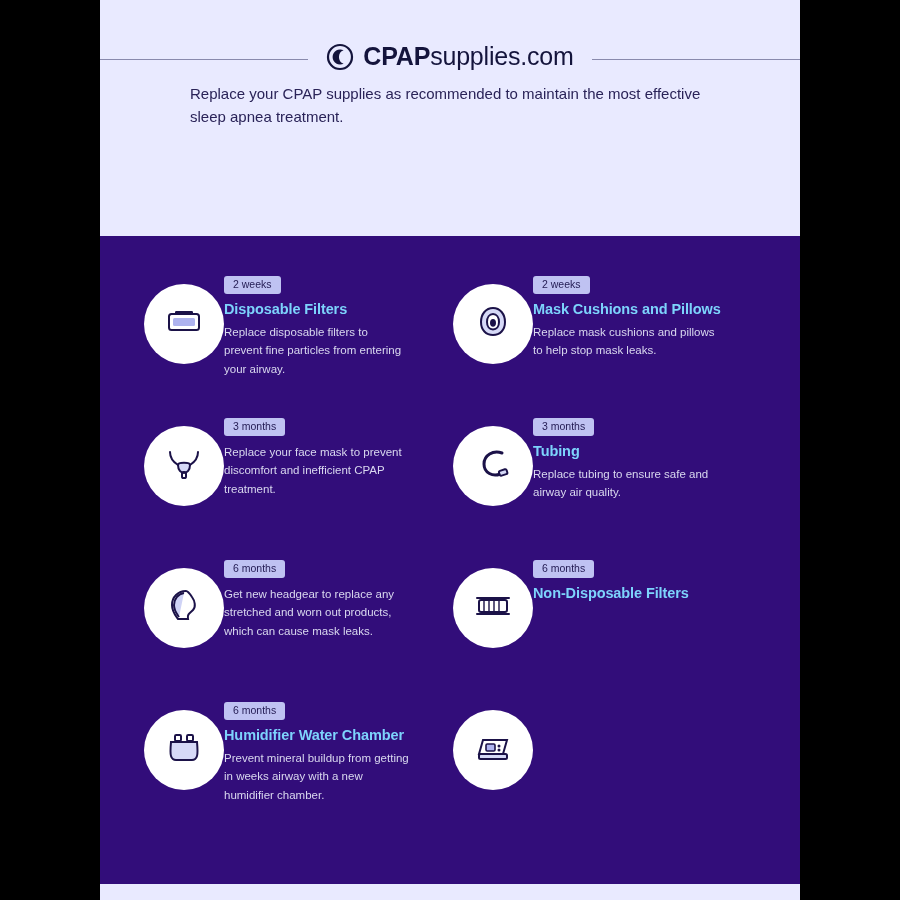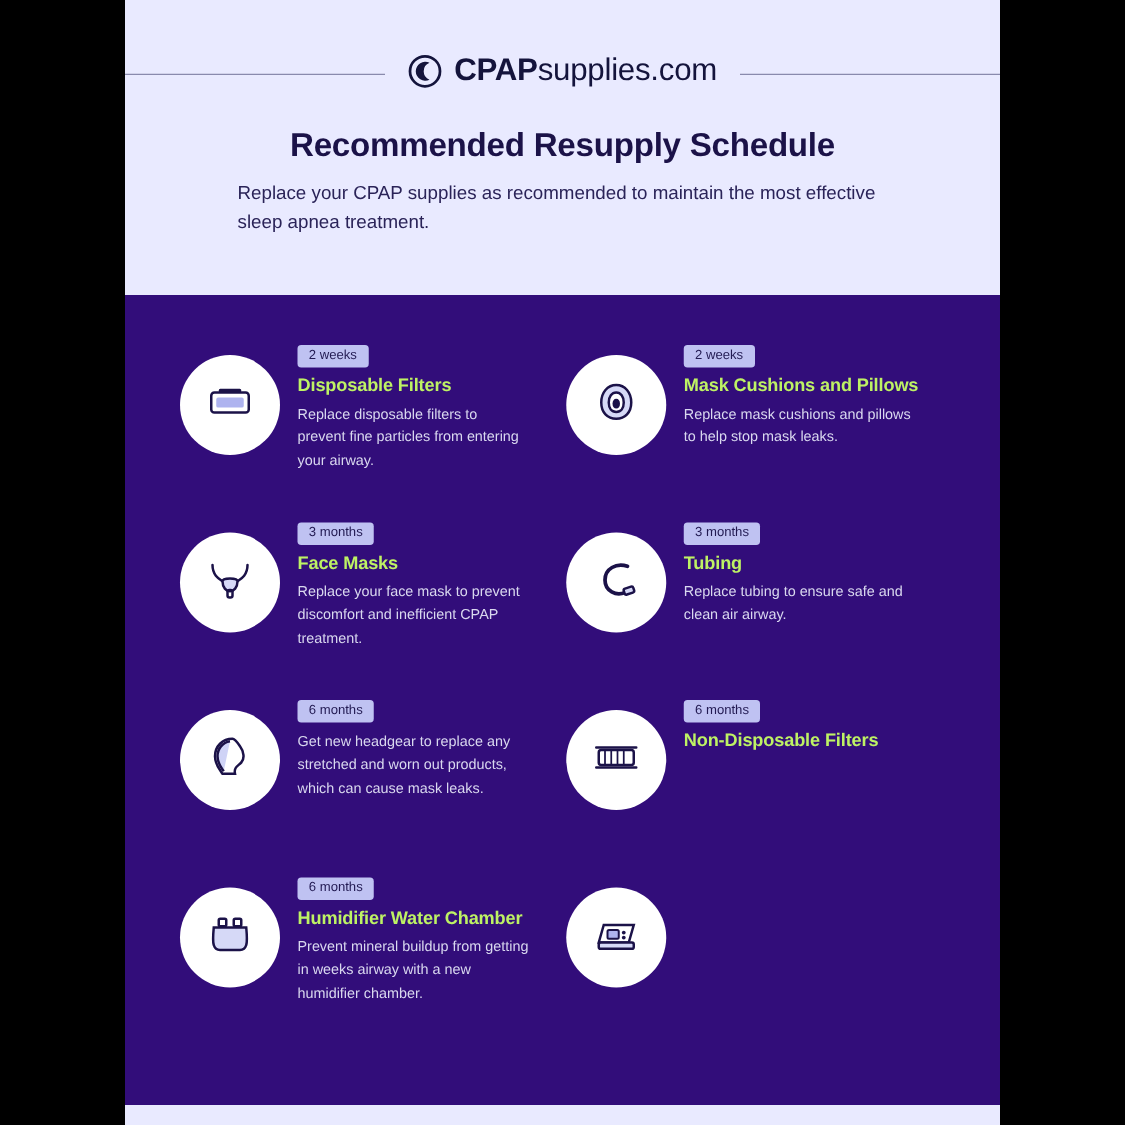--- a/index.html
+++ b/index.html
@@ -99,21 +99,21 @@
   .grid {
     display: grid;
     grid-template-columns: 1fr 1fr;
     grid-template-rows: repeat(4, 142px);
     padding: 0 44px 0 44px;
     column-gap: 6px;
   }
   .item {
     display: flex;
     align-items: flex-start;
-    gap: 14px;
+    gap: 0;
   }
   .circle {
     width: 80px;
     height: 80px;
     border-radius: 50%;
     background: #ffffff;
     flex: 0 0 80px;
     display: flex;
     align-items: center;
     justify-content: center;
@@ -128,21 +128,21 @@
     display: inline-block;
     background: #bfc2f2;
     color: #221a52;
     font-size: 10.5px;
     border-radius: 3px;
     padding: 3px 9px 4px 9px;
     margin-bottom: 7px;
     line-height: 1;
   }
   .item-title {
-    color: #bef264;
+    color: #7dd3fc;
     font-size: 14.5px;
     font-weight: bold;
     margin-bottom: 6px;
     letter-spacing: -0.1px;
   }
   .item-desc {
     color: #d9d8ef;
     font-size: 11.5px;
     line-height: 1.63;
     max-width: 185px;
@@ -170,21 +170,20 @@
         <div class="logo">
           <span class="logo-mark">
             <svg width="28" height="28" viewBox="0 0 28 28">
               <circle cx="14" cy="14" r="12" fill="none" stroke="#14143c" stroke-width="2.2"></circle>
               <path d="M17.6 7.2a7.3 7.3 0 0 0 0 13.6 7.6 7.6 0 1 1 0-13.6z" fill="#14143c"></path>
             </svg>
           </span>
           <span class="logo-text"><b>CPAP</b><span class="light">supplies.com</span></span>
         </div>
       </div>
-      <div class="title">Recommended Resupply Schedule</div>
       <div class="subtitle">Replace your CPAP supplies as recommended to maintain the most effective sleep apnea treatment.</div>
     </div>
 
     <div class="body">
       <div class="grid">
 
         <div class="item">
           <div class="circle">
             <span>
               <svg width="44" height="44" viewBox="0 0 44 44">
@@ -223,38 +222,37 @@
             <span>
               <svg width="44" height="44" viewBox="0 0 44 44">
                 <path d="M8 10c0 8 5 11 8 13M36 10c0 8-5 11-8 13" fill="none" stroke="#1b1248" stroke-width="2" stroke-linecap="round"></path>
                 <path d="M16 23c0-3 12-3 12 0 0 5-3 8-6 8s-6-3-6-8z" fill="#d6d9f7" stroke="#1b1248" stroke-width="2"></path>
                 <rect x="20" y="30" width="4" height="6" rx="1.6" fill="none" stroke="#1b1248" stroke-width="2"></rect>
               </svg>
             </span>
           </div>
           <div class="text-col">
             <span class="badge">3 months</span>
-            <div class="item-title">Face Masks</div>
             <div class="item-desc">Replace your face mask to prevent discomfort and inefficient CPAP treatment.</div>
           </div>
         </div>
 
         <div class="item">
           <div class="circle">
             <span>
               <svg width="44" height="44" viewBox="0 0 44 44">
                 <path d="M31 11c-9-3-18 2-18 11s9 13 16 10" fill="none" stroke="#1b1248" stroke-width="3" stroke-linecap="round"></path>
                 <rect x="28" y="28" width="8" height="5" rx="1.5" transform="rotate(-18 32 30)" fill="#d6d9f7" stroke="#1b1248" stroke-width="2"></rect>
               </svg>
             </span>
           </div>
           <div class="text-col">
             <span class="badge">3 months</span>
             <div class="item-title">Tubing</div>
-            <div class="item-desc">Replace tubing to ensure safe and clean air airway.</div>
+            <div class="item-desc">Replace tubing to ensure safe and airway air quality.</div>
           </div>
         </div>
 
         <div class="item">
           <div class="circle">
             <span>
               <svg width="44" height="44" viewBox="0 0 44 44">
                 <path d="M24 7c-8 0-14 6-14 14 0 7 4 11 6 14h10c-1-5 2-6 5-9 3-3 2-9-1-13-2-3-4-6-6-6z" fill="none" stroke="#1b1248" stroke-width="2"></path>
                 <path d="M22 9c-6 1-10 6-10 12 0 6 3 9 5 12" fill="#cfd3f6" stroke="#1b1248" stroke-width="2"></path>
               </svg>

